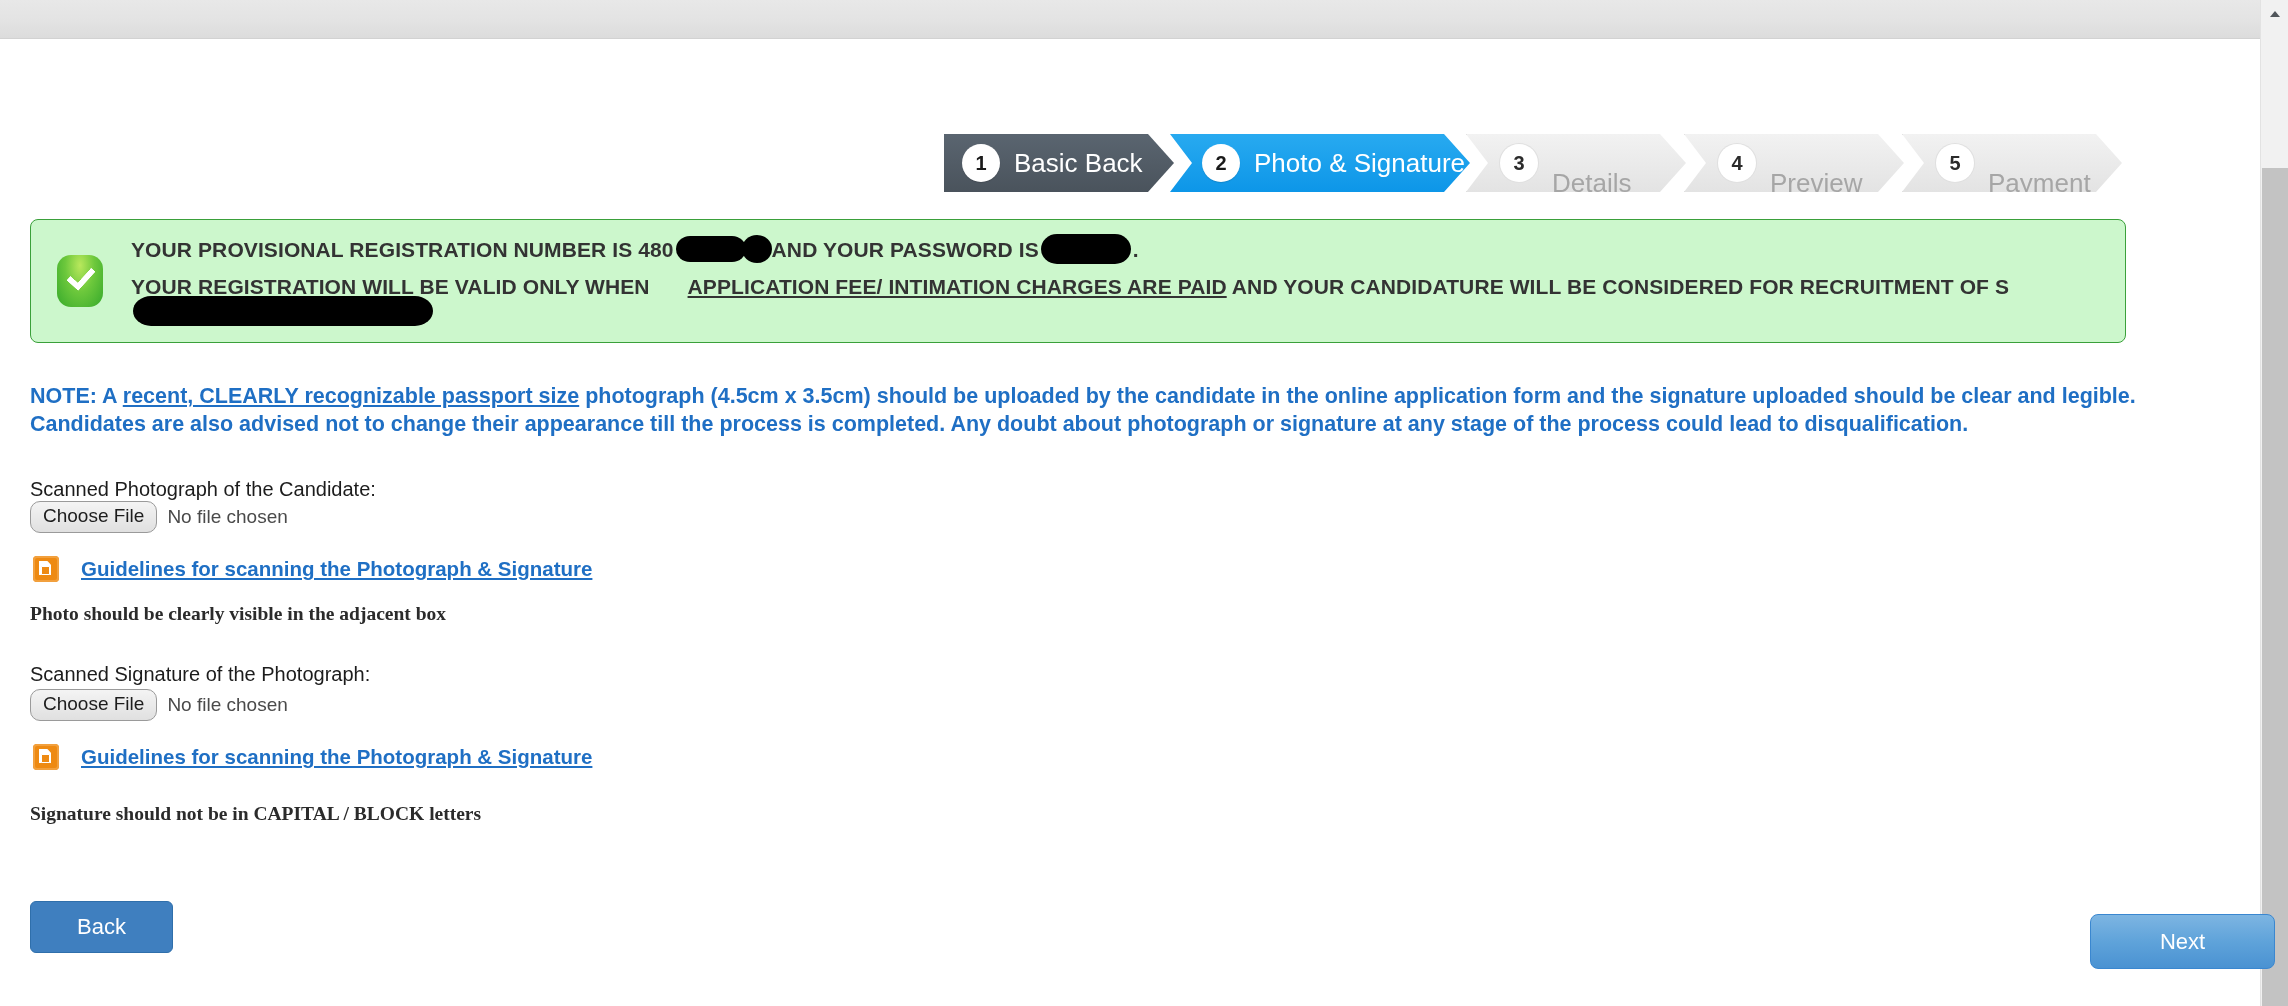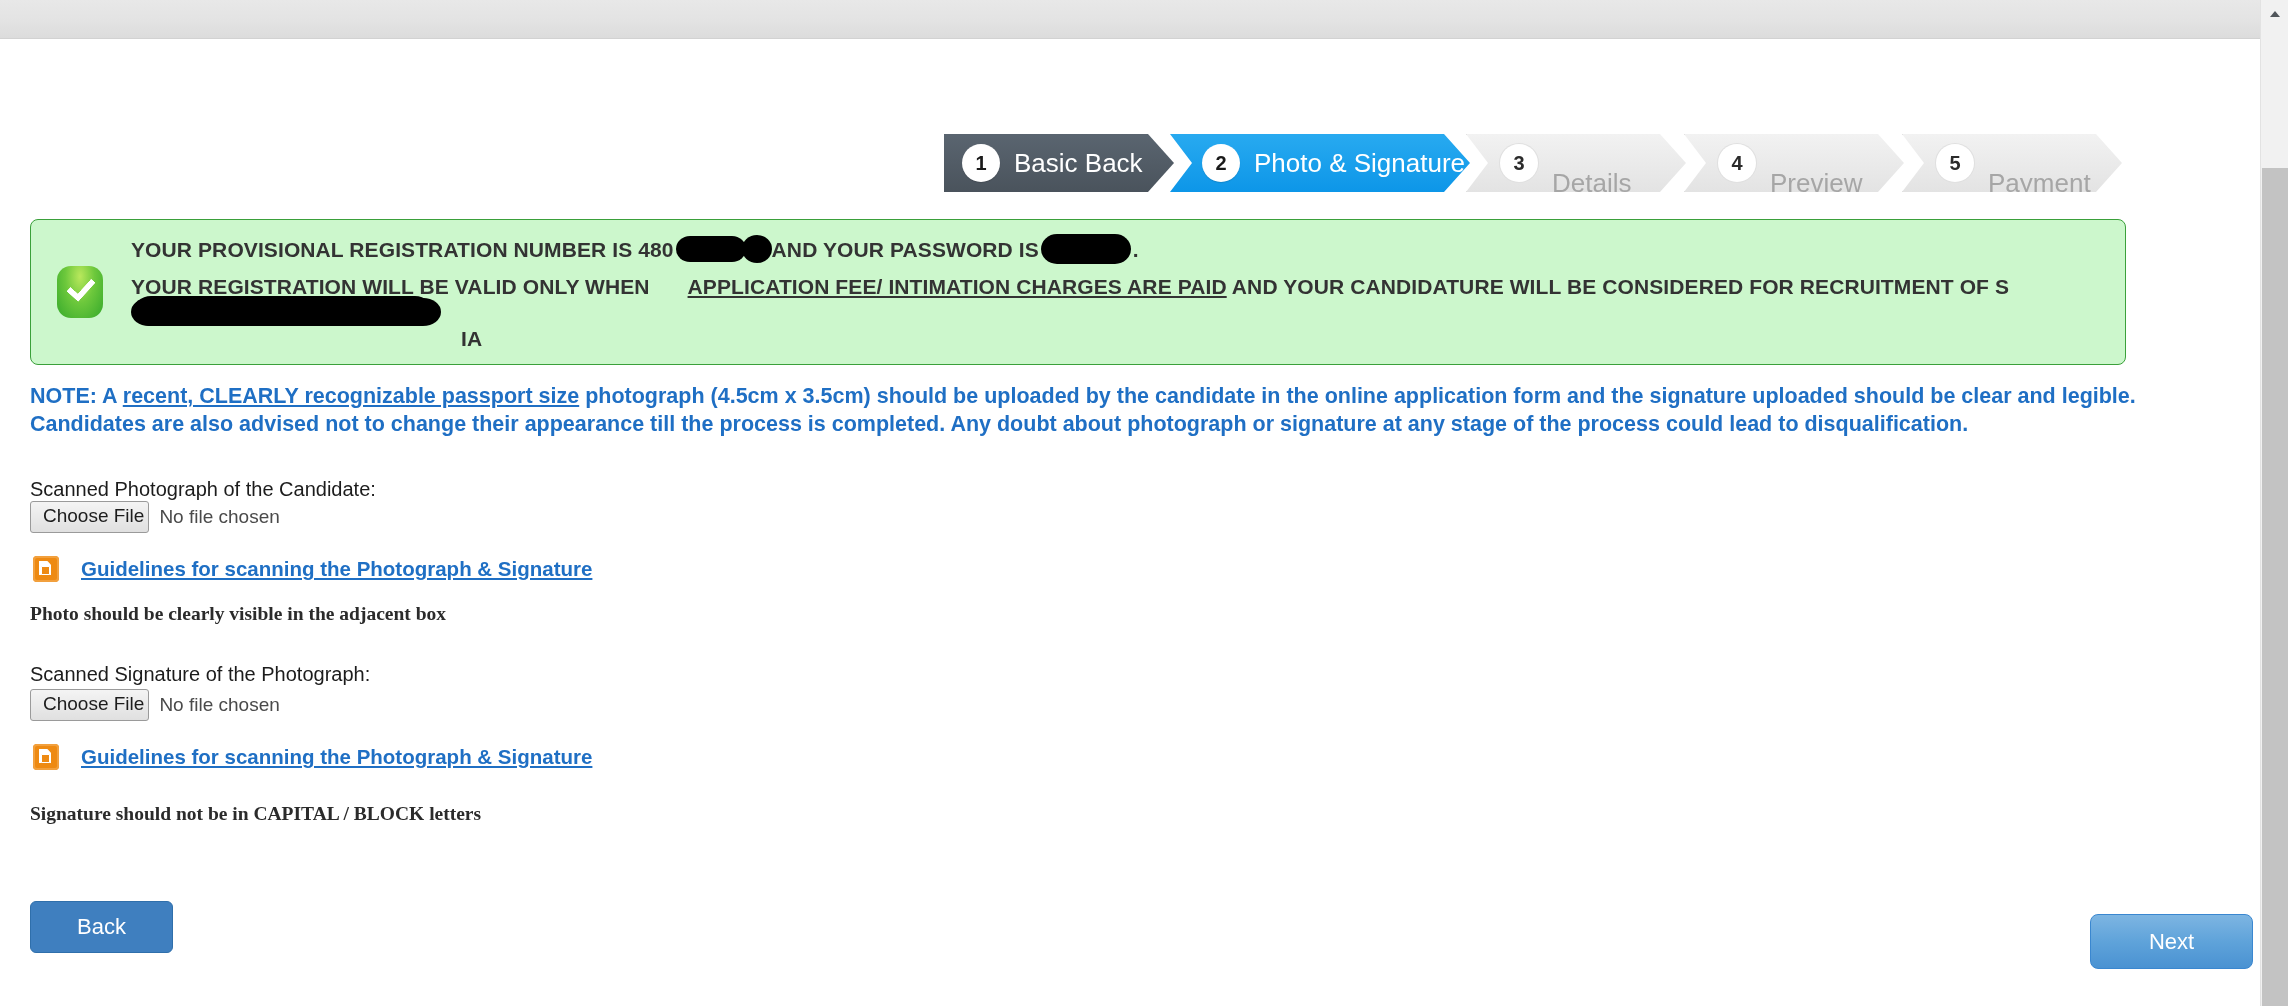--- a/index.html
+++ b/index.html
@@ -252,26 +252,26 @@
     left: 30px;
     display: flex;
     align-items: center;
     height: 30px;
   }
   .filerow-photo     { top: 464px; }
   .filerow-signature { top: 652px; }
 
   .choose-btn {
     border: 1px solid #9a9a9a;
-    border-radius: 3px;
+    border-radius: 10px;
     background: linear-gradient(to bottom, #f4f4f4 0%, #eaeaea 50%, #e0e0e0 100%);
     color: #1c1c1c;
     font-size: 19px;
     font-family: "Liberation Sans", sans-serif;
-    padding: 4px 4px 5px 12px;
+    padding: 4px 12px 5px 12px;
     line-height: 1.1;
     cursor: default;
   }
   .file-status {
     margin-left: 10px;
     font-size: 19px;
     color: #4a4a4a;
   }
 
   .guideline-row {
@@ -346,21 +346,21 @@
     display: flex;
     align-items: center;
     justify-content: center;
     cursor: pointer;
     box-sizing: border-box;
   }
   .btn-next {
     position: absolute;
     left: 2090px;
     top: 876px;
-    width: 163px;
+    width: 185px;
     height: 55px;
     border: 1px solid #3a87d0;
     border-radius: 8px;
     background: linear-gradient(to bottom, #7db5e2 0%, #5fa3da 50%, #4a92d2 100%);
     color: #ffffff;
     font-size: 22px;
     display: flex;
     align-items: center;
     justify-content: center;
     cursor: pointer;
@@ -411,24 +411,20 @@
   <div class="alert">
     <div class="alert-icon"></div>
     <div class="alert-body">
 
       <div class="alert-line">
         <span>YOUR PROVISIONAL REGISTRATION NUMBER IS 480</span><span class="redact r1"></span><span class="redact r2"></span><span>AND YOUR PASSWORD IS</span><span class="redact r3"></span><span>.</span>
       </div>
 
       <div class="alert-line">
         <span>YOUR REGISTRATION WILL BE VALID ONLY WHEN </span><u>APPLICATION FEE/ INTIMATION CHARGES ARE PAID</u><span> AND YOUR CANDIDATURE WILL BE CONSIDERED FOR RECRUITMENT OF S</span><span class="redact r4"></span>
-        <div class="alert-sub">
-          <span class="redact r5"></span>
-          <span>IA</span>
-        </div>
       </div>
 
     </div>
   </div>
 
   <div class="note">
     <span>NOTE: A </span><u>recent, CLEARLY recognizable passport size</u><span> photograph (4.5cm x 3.5cm) should be uploaded by the candidate in the online application form and the signature uploaded should be clear and legible. Candidates are also advised not to change their appearance till the process is completed. Any doubt about photograph or signature at any stage of the process could lead to disqualification.</span>
   </div>
 
   <div class="field-label label-photo">Scanned Photograph of the Candidate:</div>

